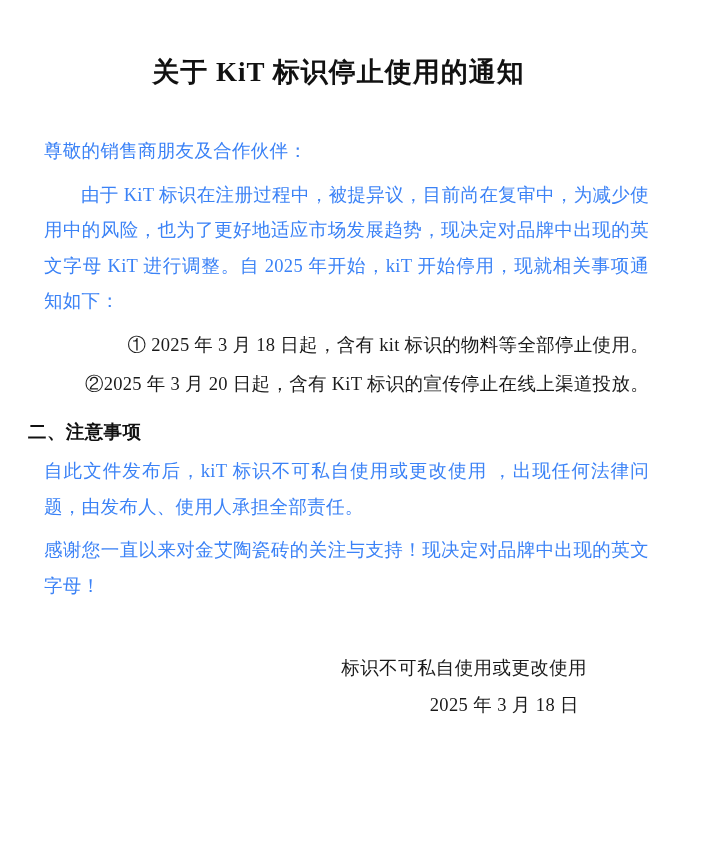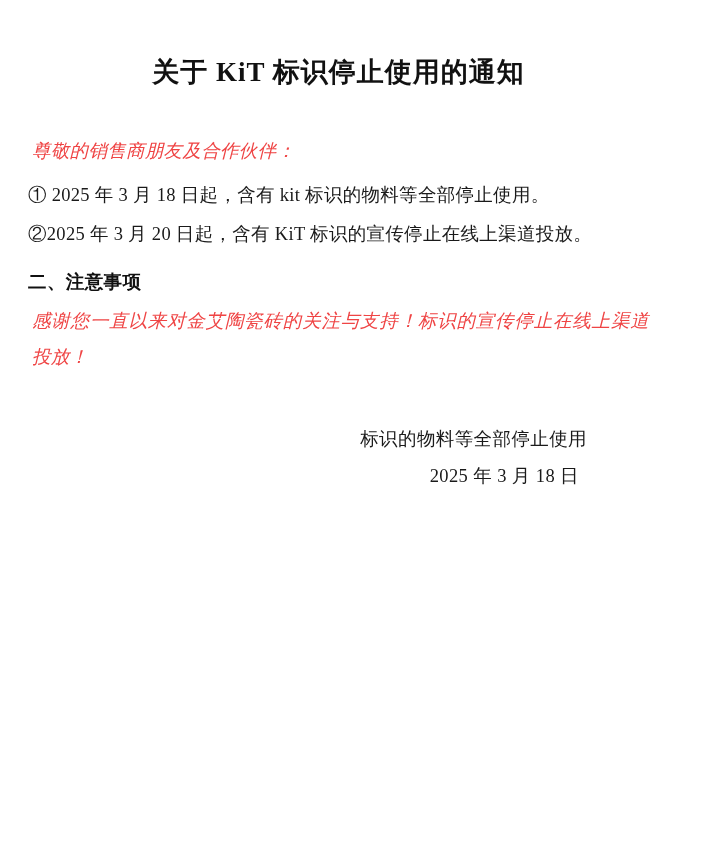--- a/index.html
+++ b/index.html
@@ -29,43 +29,43 @@
     margin: 18px 0 0 0;
     color: #111111;
     font-family: "Liberation Serif", "DejaVu Serif", serif;
   }
   .body-block {
     margin-top: 44px;
   }
   p.para {
     font-size: 18.5px;
     line-height: 1.92;
-    margin: 0 0 8px 4px;
-    color: #ef4444;
+    margin: 0 0 8px 16px;
+    color: #3b82f6;
     text-align: justify;
     letter-spacing: 0.3px;
-    font-style: italic;
   }
   p.indent {
     text-indent: 2em;
   }
   .section-head {
     font-size: 18.5px;
     font-weight: bold;
     line-height: 1.92;
     margin: 10px 0 4px 0;
     color: #111111;
     letter-spacing: 0.4px;
   }
   .list-item {
     font-size: 18.5px;
     line-height: 1.92;
     margin: 0 0 4px 0;
     color: #1a1a1a;
     letter-spacing: 0.3px;
+    text-align: right;
   }
   .gap-top {
     margin-top: 12px;
   }
   .signature {
     margin-top: 46px;
     text-align: right;
     padding-right: 62px;
   }
   .sign-line {
@@ -86,33 +86,35 @@
 <body>
 
 <div class="page">
 
   <h1 class="doc-title">关于 KiT 标识停止使用的通知</h1>
 
   <div class="body-block">
 
     <p class="para">尊敬的销售商朋友及合作伙伴：</p>
 
+    <p class="para indent">由于 KiT 标识在注册过程中，被提异议，目前尚在复审中，为减少使用中的风险，也为了更好地适应市场发展趋势，现决定对品牌中出现的英文字母 KiT 进行调整。自 2025 年开始，kiT 开始停用，现就相关事项通知如下：</p>
 
 
     <p class="list-item">① 2025 年 3 月 18 日起，含有 kit 标识的物料等全部停止使用。</p>
 
     <p class="list-item">②2025 年 3 月 20 日起，含有 KiT 标识的宣传停止在线上渠道投放。</p>
 
     <div class="section-head gap-top">二、注意事项</div>
 
+    <p class="para">自此文件发布后，kiT 标识不可私自使用或更改使用 ，出现任何法律问题，由发布人、使用人承担全部责任。</p>
 
 
 
-    <p class="para">感谢您一直以来对金艾陶瓷砖的关注与支持！标识的宣传停止在线上渠道投放！</p>
+    <p class="para">感谢您一直以来对金艾陶瓷砖的关注与支持！现决定对品牌中出现的英文字母！</p>
 
   </div>
 
   <div class="signature">
-    <div class="sign-line">标识的物料等全部停止使用</div>
+    <div class="sign-line">标识不可私自使用或更改使用</div>
     <div class="sign-date">2025 年 3 月 18 日</div>
   </div>
 
 </div>
 
 </body></html>

